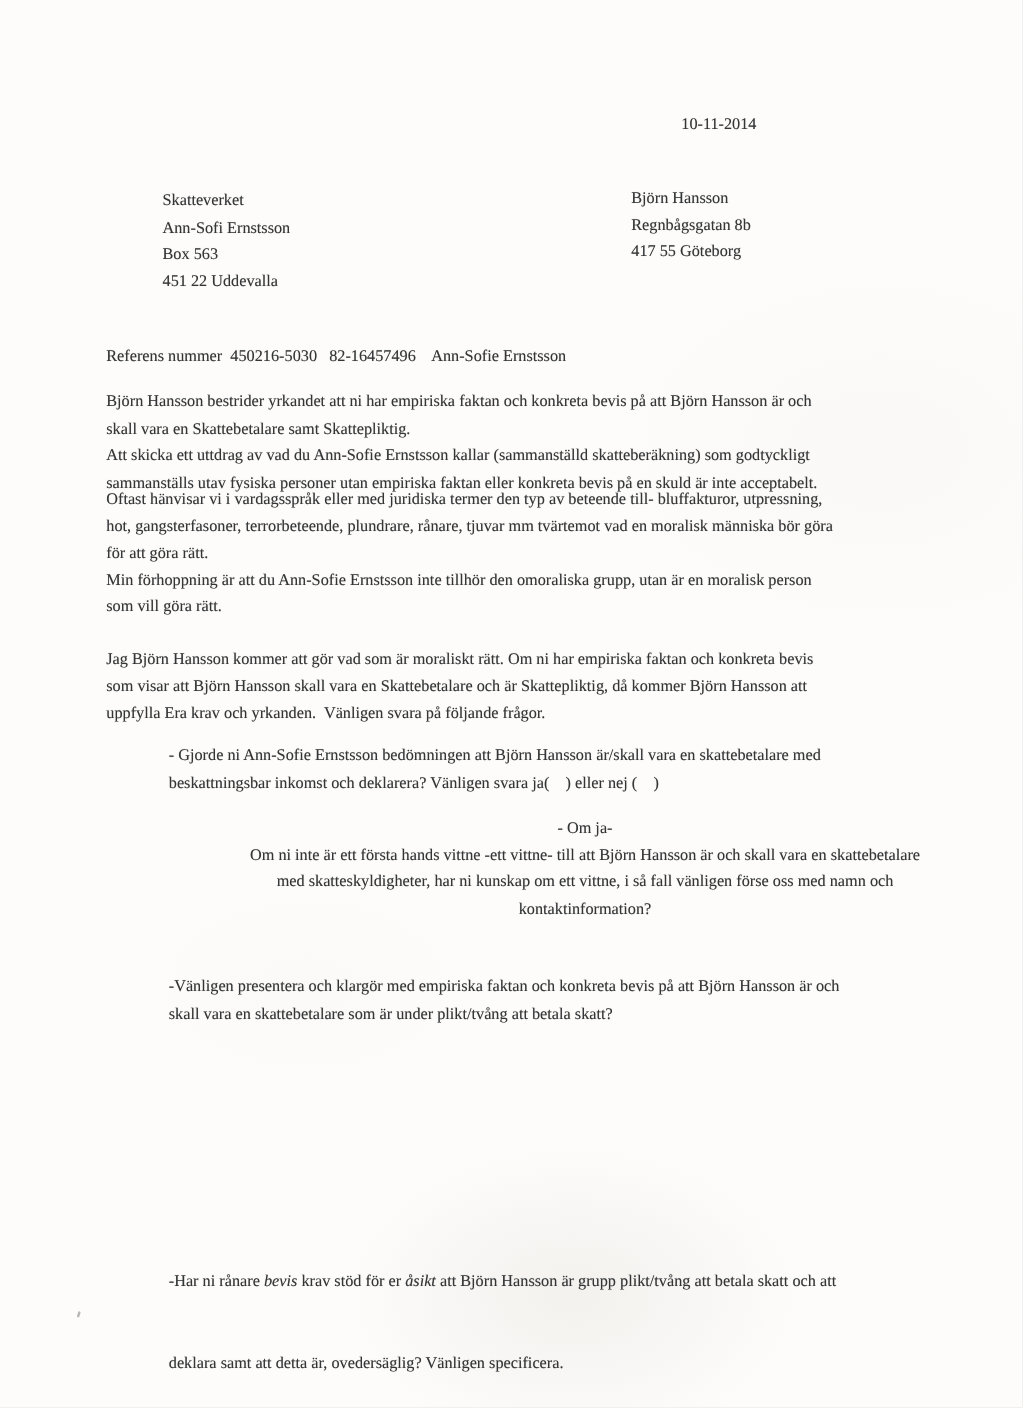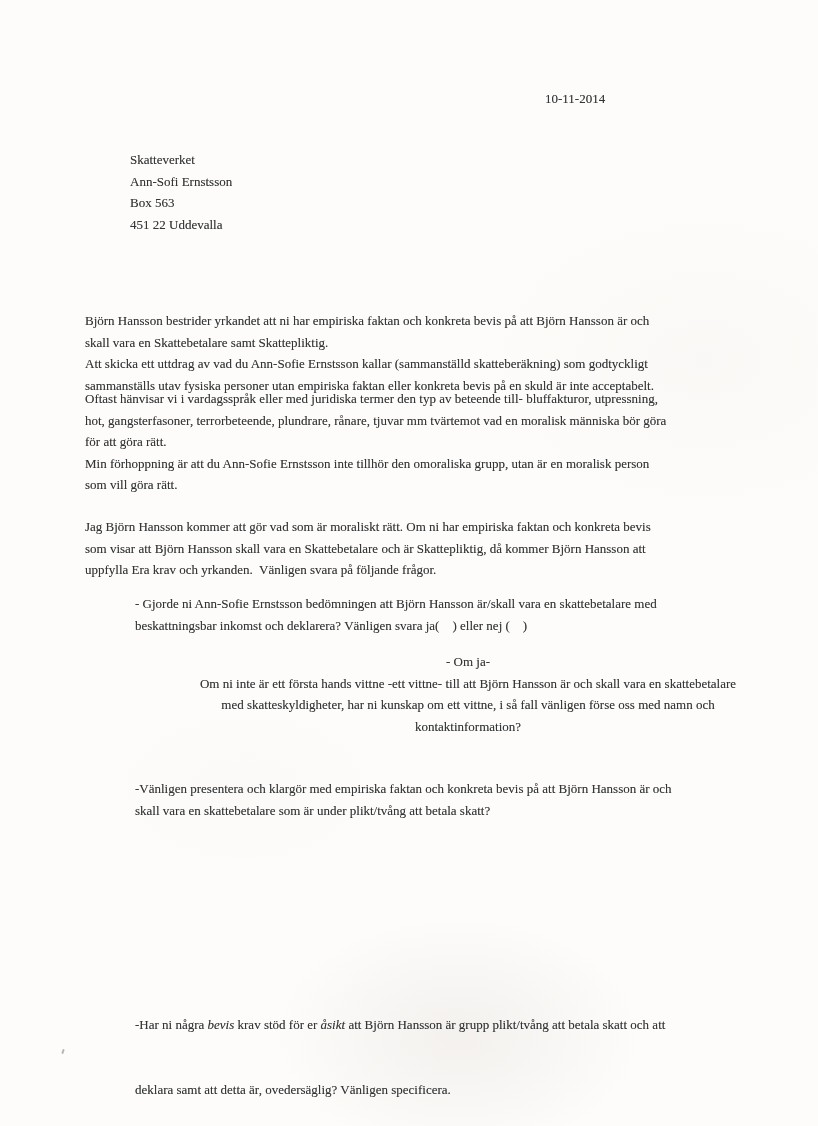--- a/index.html
+++ b/index.html
@@ -54,21 +54,25 @@
 
 <div class="page">
 
   <div class="abs txt date">10-11-2014</div>
 
   <div class="abs txt recipient">Skatteverket
 Ann-Sofi Ernstsson
 Box 563
 451 22 Uddevalla</div>
 
+  <div class="abs txt sender">Björn Hansson
+Regnbågsgatan 8b
+417 55 Göteborg</div>
 
+  <div class="abs txt reference">Referens nummer  450216-5030   82-16457496    Ann-Sofie Ernstsson</div>
 
   <div class="abs txt p1">Björn Hansson bestrider yrkandet att ni har empiriska faktan och konkreta bevis på att Björn Hansson är och
 skall vara en Skattebetalare samt Skattepliktig.
 Att skicka ett uttdrag av vad du Ann-Sofie Ernstsson kallar (sammanställd skatteberäkning) som godtyckligt
 sammanställs utav fysiska personer utan empiriska faktan eller konkreta bevis på en skuld är inte acceptabelt.</div>
 
   <div class="abs txt p2">Oftast hänvisar vi i vardagsspråk eller med juridiska termer den typ av beteende till- bluffakturor, utpressning,
 hot, gangsterfasoner, terrorbeteende, plundrare, rånare, tjuvar mm tvärtemot vad en moralisk människa bör göra
 för att göra rätt.
 Min förhoppning är att du Ann-Sofie Ernstsson inte tillhör den omoraliska grupp, utan är en moralisk person
@@ -83,19 +87,19 @@
 
   <div class="abs txt q2">- Om ja-
 Om ni inte är ett första hands vittne -ett vittne- till att Björn Hansson är och skall vara en skattebetalare
 med skatteskyldigheter, har ni kunskap om ett vittne, i så fall vänligen förse oss med namn och
 kontaktinformation?</div>
 
   <div class="abs txt q3">-Vänligen presentera och klargör med empiriska faktan och konkreta bevis på att Björn Hansson är och
 skall vara en skattebetalare som är under plikt/tvång att betala skatt?</div>
 
   <div class="abs txt q4">
-    <div><span>-Har ni några </span><i>bevis</i><span> krav stöd för er </span><i>åsikt</i><span> att Björn Hansson är grupp plikt/tvång att betala skatt och att</span></div>
+    <div><span>-Har ni rånare </span><i>bevis</i><span> krav stöd för er </span><i>åsikt</i><span> att Björn Hansson är grupp plikt/tvång att betala skatt och att</span></div>
     <div>deklara samt att detta är, ovedersäglig? Vänligen specificera.</div>
   </div>
 
   <div class="speck"></div>
 
 </div>
 
 </body></html>

